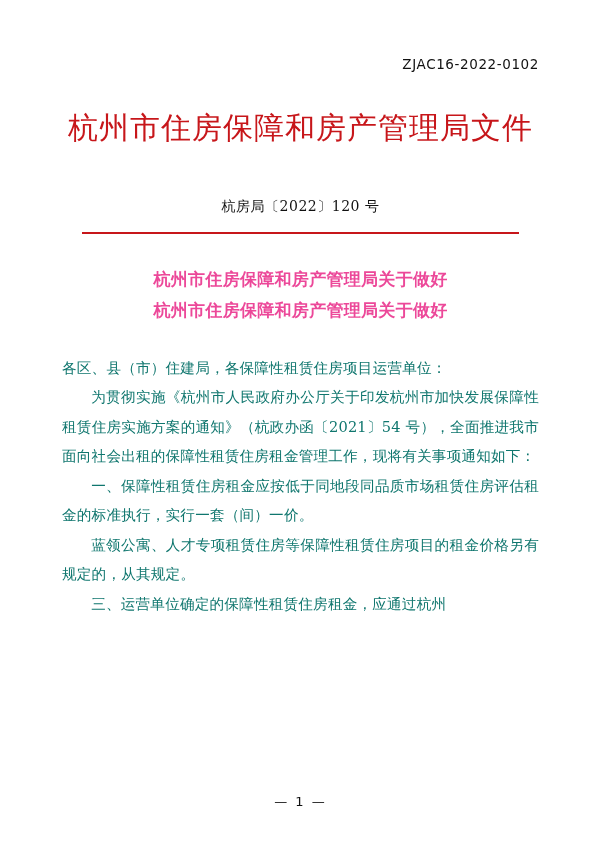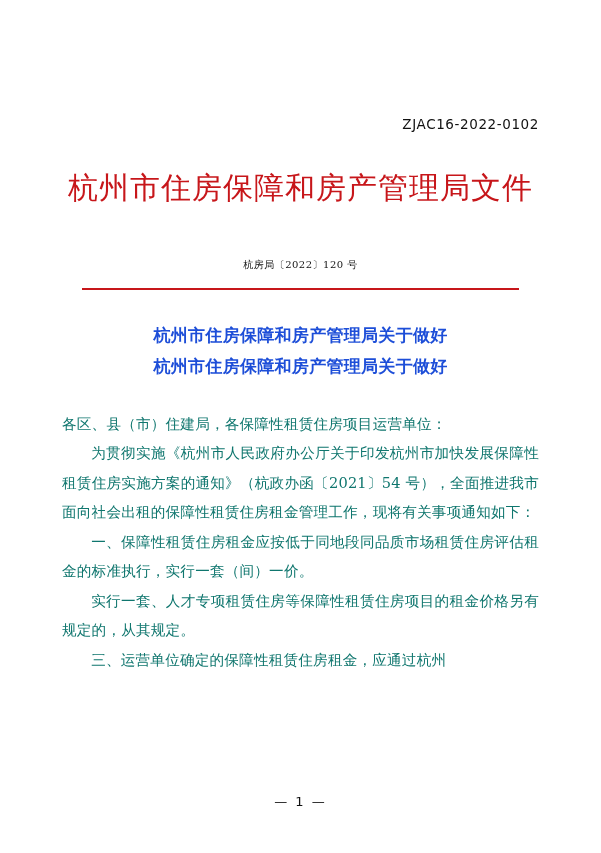--- a/index.html
+++ b/index.html
@@ -20,54 +20,54 @@
     height: 853px;
     box-sizing: border-box;
     padding: 0 62px;
     background: #ffffff;
   }
   .doc-number {
     text-align: right;
     font-size: 13.5px;
     letter-spacing: 0.6px;
     color: #111111;
-    padding-top: 116px;
+    padding-top: 56px;
     font-family: "DejaVu Sans", "Liberation Sans", sans-serif;
   }
   .masthead {
     text-align: center;
     color: #c7161a;
     font-weight: normal;
     font-size: 30px;
     letter-spacing: 1px;
     margin-top: 36px;
     font-family: "DejaVu Serif", "Liberation Serif", serif;
     white-space: nowrap;
   }
   .issue-number {
     text-align: center;
-    font-size: 10px;
+    font-size: 14px;
     color: #111111;
     margin-top: 49px;
     letter-spacing: 0.5px;
   }
   .red-rule {
     height: 2px;
     background: #c7161a;
     margin-top: 16px;
     margin-left: 20px;
     margin-right: 20px;
   }
   .doc-title {
     text-align: center;
     font-weight: bold;
     font-size: 17px;
     line-height: 1.85;
     margin-top: 30px;
-    color: #1d4ed8;
+    color: #ec4899;
     letter-spacing: 0.3px;
   }
   .body-text {
     margin-top: 26px;
     font-size: 14.6px;
     line-height: 2.02;
     color: #0f766e;
     text-align: justify;
     letter-spacing: 0.2px;
   }
@@ -104,19 +104,19 @@
 
   <div class="doc-title">
     <div>杭州市住房保障和房产管理局关于做好</div>
     <div>杭州市住房保障和房产管理局关于做好</div>
   </div>
 
   <div class="body-text">
     <p class="para">各区、县（市）住建局，各保障性租赁住房项目运营单位：</p>
     <p class="para indent">为贯彻实施《杭州市人民政府办公厅关于印发杭州市加快发展保障性租赁住房实施方案的通知》（杭政办函〔2021〕54 号），全面推进我市面向社会出租的保障性租赁住房租金管理工作，现将有关事项通知如下：</p>
     <p class="para indent">一、保障性租赁住房租金应按低于同地段同品质市场租赁住房评估租金的标准执行，实行一套（间）一价。</p>
-    <p class="para indent">实行一套、人才专项租赁住房等保障性租赁住房项目的租金价格另有规定的，从其规定。</p>
+    <p class="para indent">蓝领公寓、人才专项租赁住房等保障性租赁住房项目的租金价格另有规定的，从其规定。</p>
     <p class="para indent">三、运营单位确定的保障性租赁住房租金，应通过杭州</p>
   </div>
 
   <div class="page-footer">— 1 —</div>
 
 </div>
 
 </body></html>

